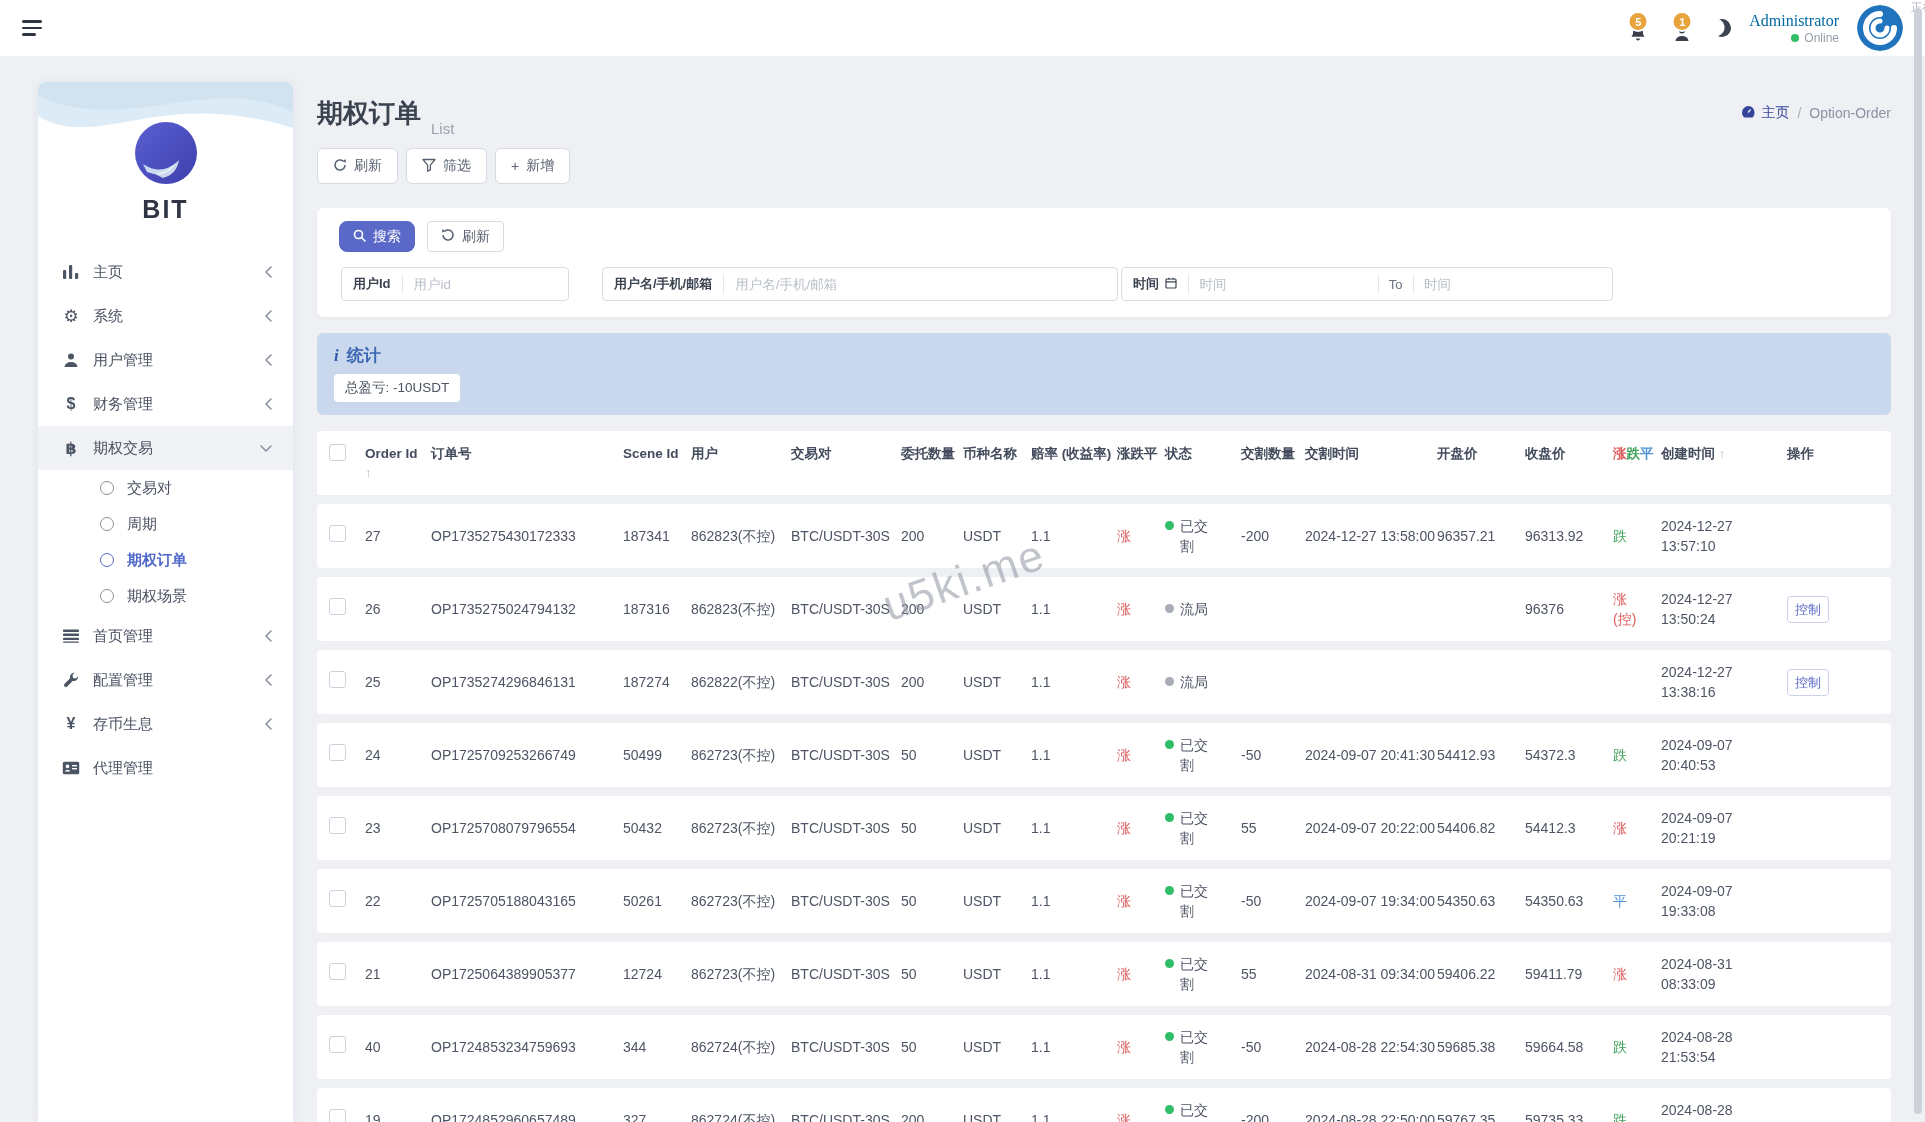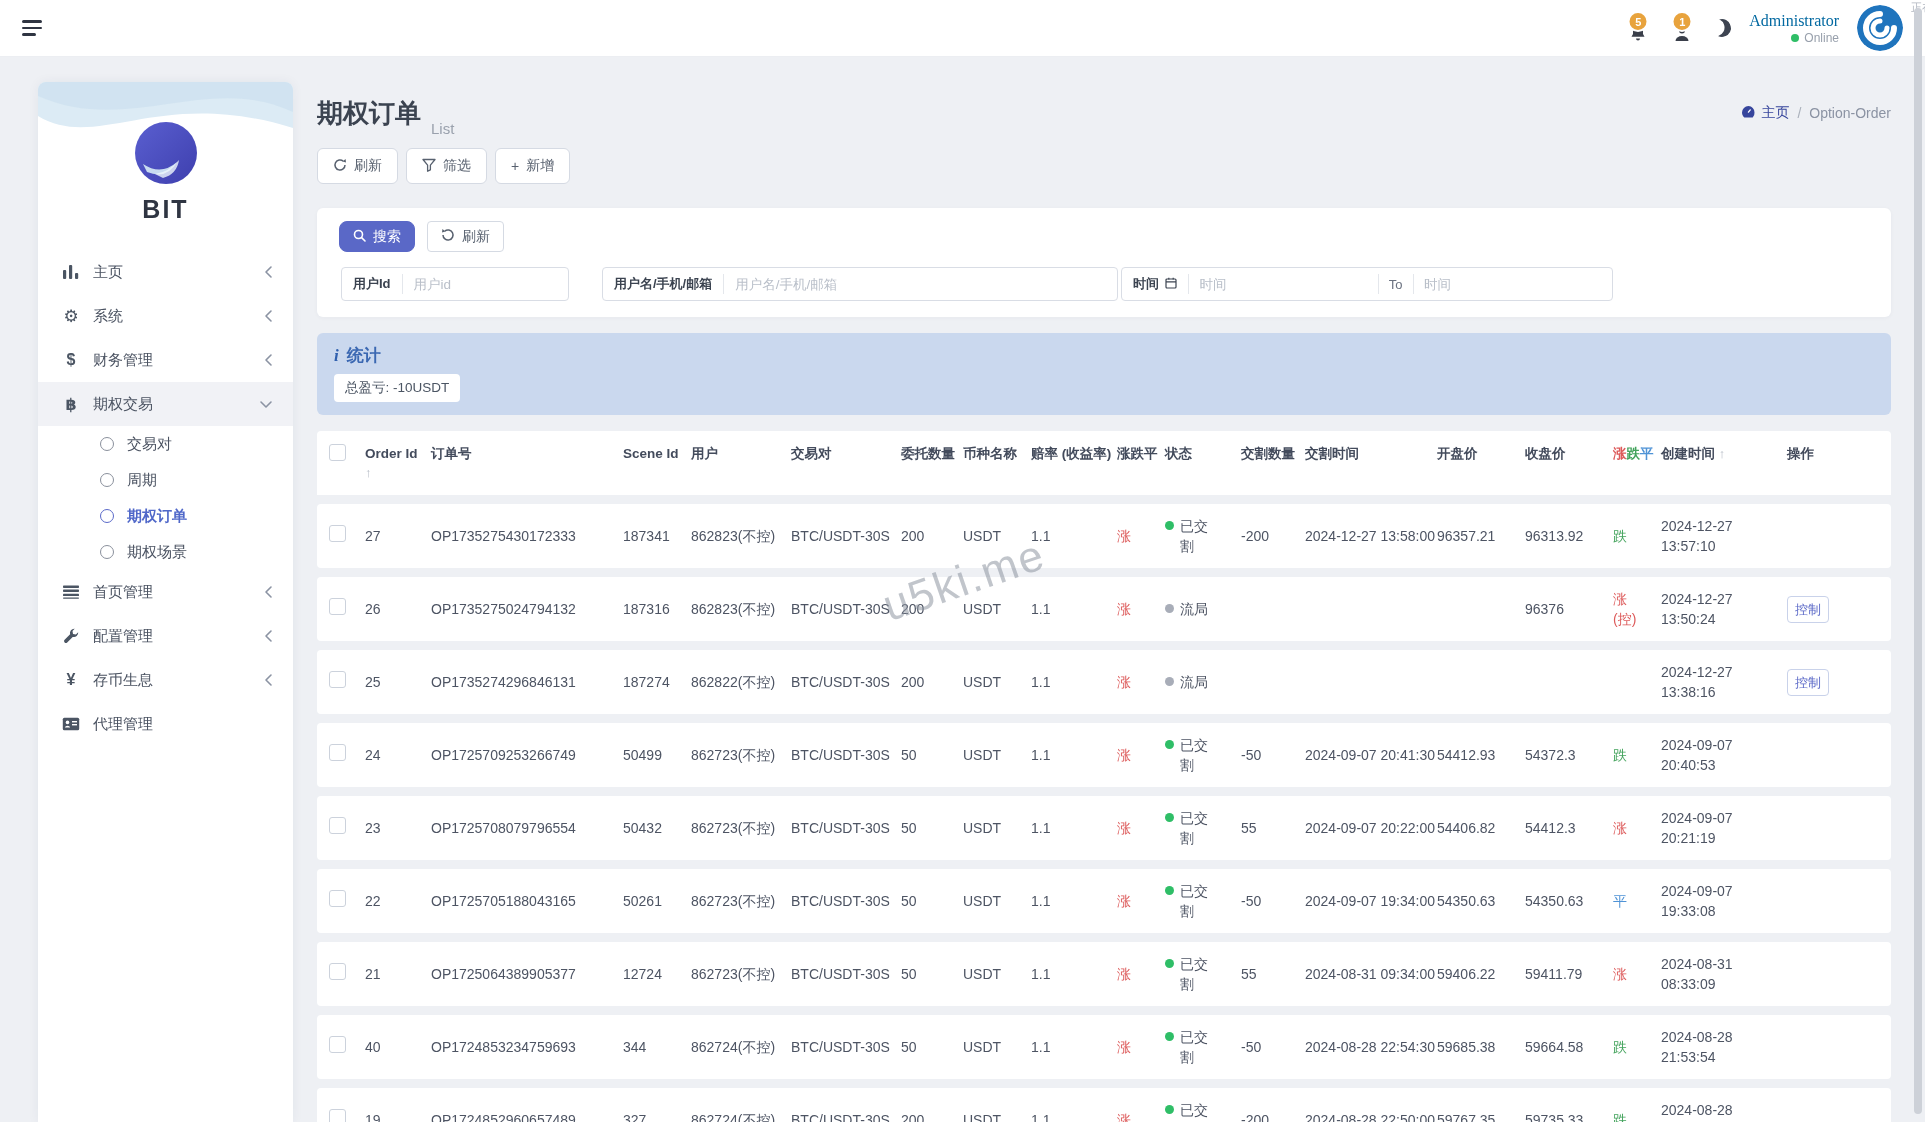--- a/index.html
+++ b/index.html
@@ -195,20 +195,34 @@
           <span class="txtico" style="font-size:17px">⚙</span>
         </span>
     <span class="s-label">系统</span>
     <span class="s-chev">
           <svg width="9" height="14" viewBox="0 0 9 14">
             <polyline points="7,2 2,7 7,12" fill="none" stroke="currentColor" stroke-width="1.6" stroke-linecap="round" stroke-linejoin="round"></polyline>
           </svg>
         </span>
   </div>
 
+  <div class="side-item">
+    <span class="s-icon">
+          <svg width="16" height="16" viewBox="0 0 16 16" fill="currentColor">
+            <circle cx="8" cy="4.5" r="3"></circle>
+            <path d="M1.5 15a6.5 5 0 0 1 13 0z"></path>
+          </svg>
+        </span>
+    <span class="s-label">用户管理</span>
+    <span class="s-chev">
+          <svg width="9" height="14" viewBox="0 0 9 14">
+            <polyline points="7,2 2,7 7,12" fill="none" stroke="currentColor" stroke-width="1.6" stroke-linecap="round" stroke-linejoin="round"></polyline>
+          </svg>
+        </span>
+  </div>
 
   <div class="side-item">
     <span class="s-icon">
           <span class="txtico">$</span>
         </span>
     <span class="s-label">财务管理</span>
     <span class="s-chev">
           <svg width="9" height="14" viewBox="0 0 9 14">
             <polyline points="7,2 2,7 7,12" fill="none" stroke="currentColor" stroke-width="1.6" stroke-linecap="round" stroke-linejoin="round"></polyline>
           </svg>

